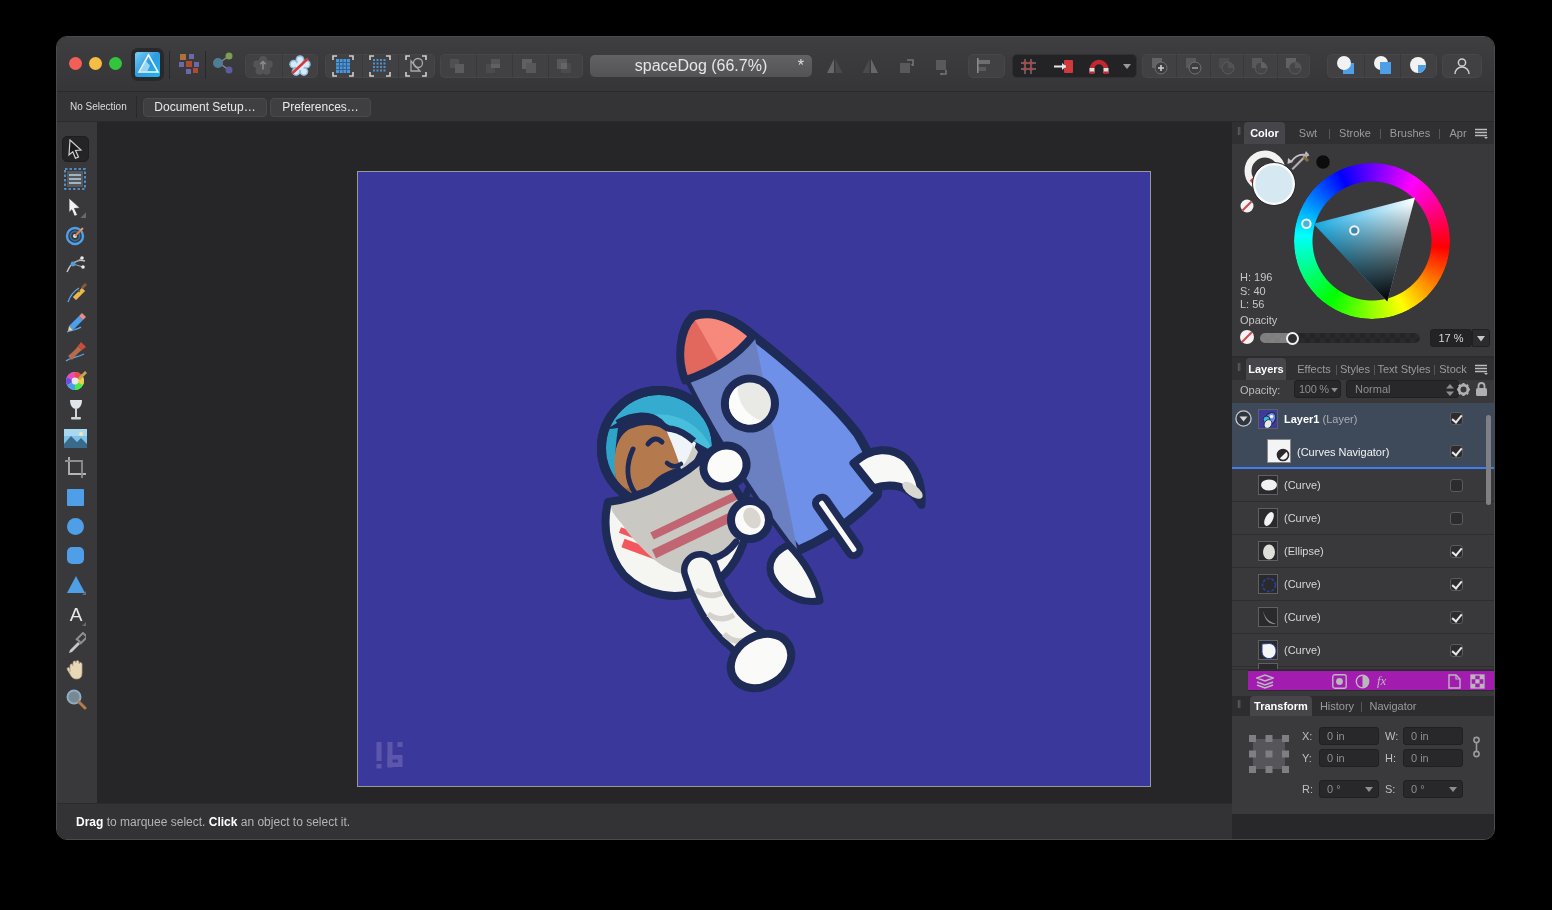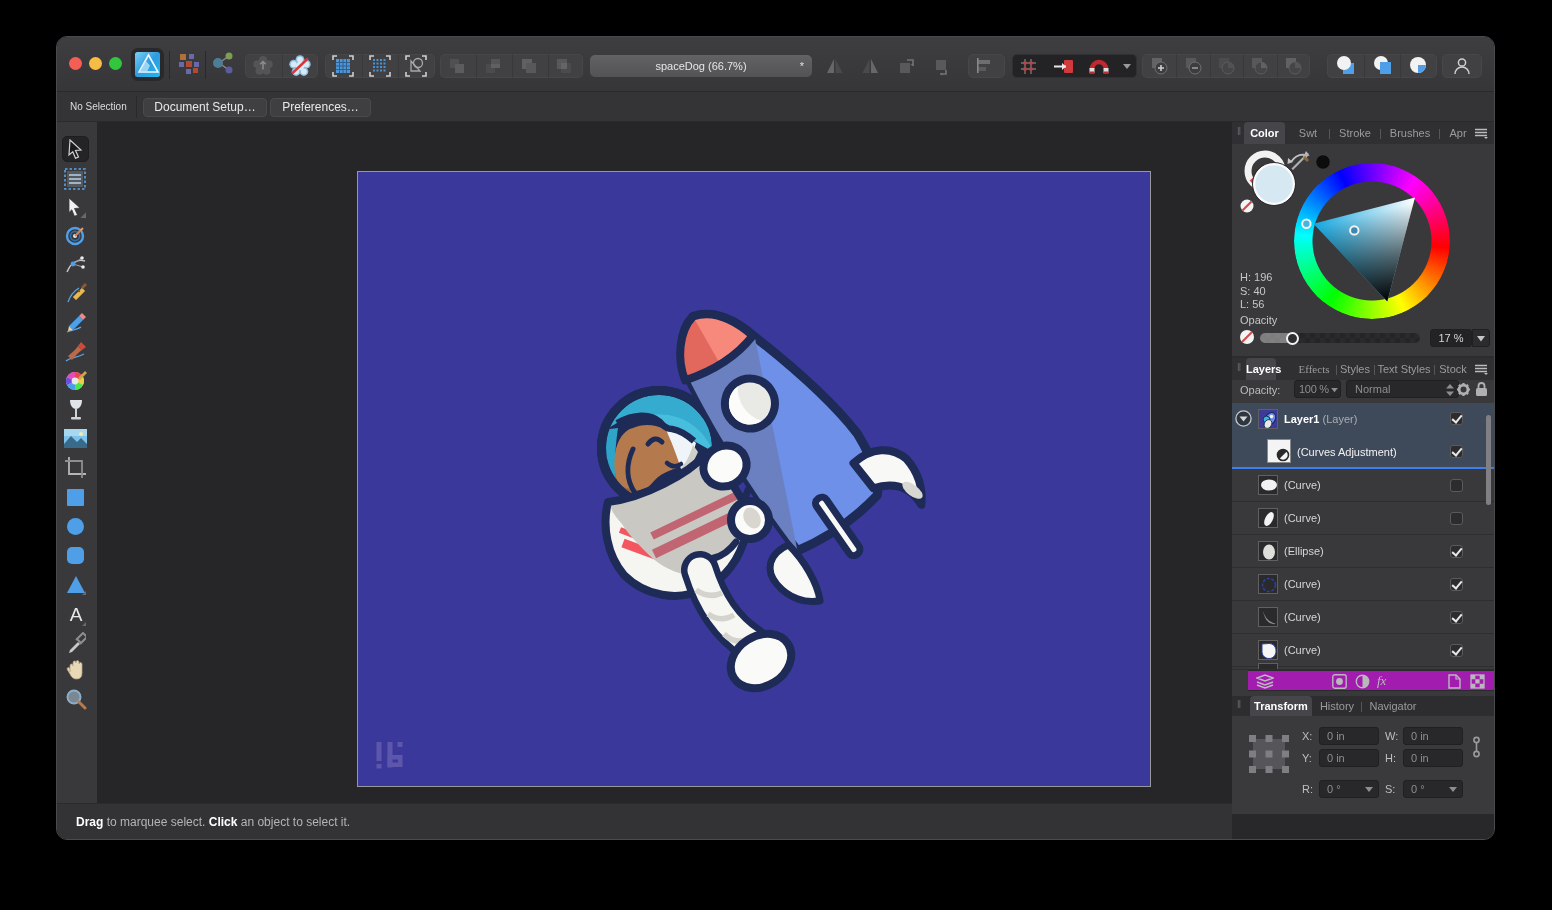--- a/index.html
+++ b/index.html
@@ -8,21 +8,21 @@
   .abs { position:absolute; }
   
   .toolbar { position:absolute; left:0; top:0; width:1437px; height:55px; background:linear-gradient(#3e3e40,#363639); border-bottom:1px solid #2a2a2c; }
   .tl { position:absolute; top:20px; width:13px; height:13px; border-radius:50%; }
   .tbtn { position:absolute; top:17px; height:24px; background:#414144; border:1px solid #47474a; }
   .tbtn.l { border-radius:5px 0 0 5px; border-right:none; }
   .tbtn.r { border-radius:0 5px 5px 0; border-left:1px solid #39393c; }
   .tbtn.m { border-radius:0; border-left:1px solid #39393c; border-right:none;}
   .tbtn.s { border-radius:5px; }
   .sep { position:absolute; top:14px; width:1px; height:28px; background:#29292b; }
-  .title { position:absolute; left:533px; top:18px; width:222px; height:22px; border-radius:5px; background:linear-gradient(#626265,#535356); color:#e6e6e6; font-size:11px; text-align:center; line-height:22px; }
+  .title { position:absolute; left:533px; top:18px; width:222px; height:22px; border-radius:5px; background:linear-gradient(#626265,#535356); color:#e6e6e6; font-size:16px; text-align:center; line-height:22px; }
   .title .star { position:absolute; right:8px; top:0; color:#e0e0e0; }
   
   .ctx { position:absolute; left:0; top:55px; width:1437px; height:30px; background:#343437; border-bottom:1px solid #2a2a2c; }
   .ctx .nosel { position:absolute; left:13px; top:9px; color:#dcdcdc; font-size:10px; white-space:nowrap; }
   .cbtn { position:absolute; top:6px; height:19px; background:#3f3f42; border:1px solid #4a4a4d; border-radius:4px; color:#e8e8e8; font-size:12px; text-align:center; line-height:17px; }
   
   .tools { position:absolute; left:0; top:85px; width:40px; height:681px; background:#39393b; }
   .canvas { position:absolute; left:40px; top:85px; width:1135px; height:681px; background:#262628; }
   .artboard { position:absolute; left:261px; top:50px; width:792px; height:614px; background:#3b389c; outline:1px solid #98989a; }
   
@@ -577,22 +577,22 @@
     <div class="field" style="left:198px;top:207px;width:42px;height:18px;background:#232325;line-height:16px;text-align:center;color:#d8d8da;">17 %</div>
     <div class="abs" style="left:240px;top:207px;width:18px;height:18px;background:#2c2c2f;border:1px solid #202022;border-radius:0 3px 3px 0;">
       <svg width="10" height="8" viewBox="0 0 10 8" style="margin:5px 3px;">
           <path d="M1 1 L5 6.5 L9 1 Z" fill="#c6c6c8"></path>
         </svg>
     </div>
 
     <div class="abs" style="left:0;top:234px;width:262px;height:2px;background:#2c2c2e;"></div>
     <div class="tabrow" style="top:236px;height:22px;">
       <span style="position:absolute;left:5px;top:4px;color:#6a6a6e;font-size:10px;letter-spacing:1px;">‖</span>
-      <div class="tab sel" style="left:14px;width:30px;">Layers</div>
-      <div class="tab" style="left:62px;width:40px;font-family:Liberation Serif, serif;">Effects</div>
+      <div class="tab sel" style="left:14px;width:40px;">Layers</div>
+      <div class="tab" style="left:62px;width:40px;">Effects</div>
         <span class="vsep" style="left:103px;">|</span>
       <div class="tab" style="left:106px;width:34px;">Styles</div>
         <span class="vsep" style="left:141px;">|</span>
       <div class="tab" style="left:144px;width:56px;">Text Styles</div>
         <span class="vsep" style="left:201px;">|</span>
       <div class="tab" style="left:204px;width:34px;">Stock</div>
       <svg class="abs" style="left:242px;top:6px;" width="14" height="11" viewBox="0 0 14 11">
           <g stroke="#bcbcbe" stroke-width="1.4">
             <path d="M1 1.5h12M1 4.5h12M1 7.5h12"></path>
           </g>
@@ -640,21 +640,21 @@
       </div>
       <div class="lname" style="left:52px;top:291px;color:#fff;font-weight:bold;">Layer1 <span style="font-weight:normal;color:#a9adb3;">(Layer)</span></div>
       <div class="chk on" style="left:218px;top:290px;"></div>
 
       <div class="lthumb" style="left:35px;top:317px;width:24px;height:24px;background:#f4f4f4;border-color:#8a8a8d;">
         <svg width="24" height="24" viewBox="0 0 24 24">
           <circle cx="15" cy="15" r="5.5" fill="none" stroke="#2a2a2c" stroke-width="1.6"></circle>
           <path d="M11.2 19 A5.5 5.5 0 0 1 19 11.2 Z" fill="#2a2a2c"></path>
         </svg>
       </div>
-      <div class="lname" style="left:65px;top:324px;color:#f2f2f4;">(Curves Adjustment)</div>
+      <div class="lname" style="left:65px;top:324px;color:#f2f2f4;">(Curves Navigator)</div>
       <div class="chk on" style="left:218px;top:323px;"></div>
 
       <div class="lrow" style="top:347px;"></div>
       <div class="lthumb" style="left:26px;top:353px;width:20px;height:20px;">
         <svg width="20" height="20" viewBox="0 0 20 20">
             <ellipse cx="10" cy="9" rx="8" ry="5.5" fill="#f2f2f2"></ellipse>
           </svg>
       </div>
       <div class="lname" style="left:52px;top:357px;">(Curve)</div>
       <div class="chk" style="left:218px;top:357px;"></div>

